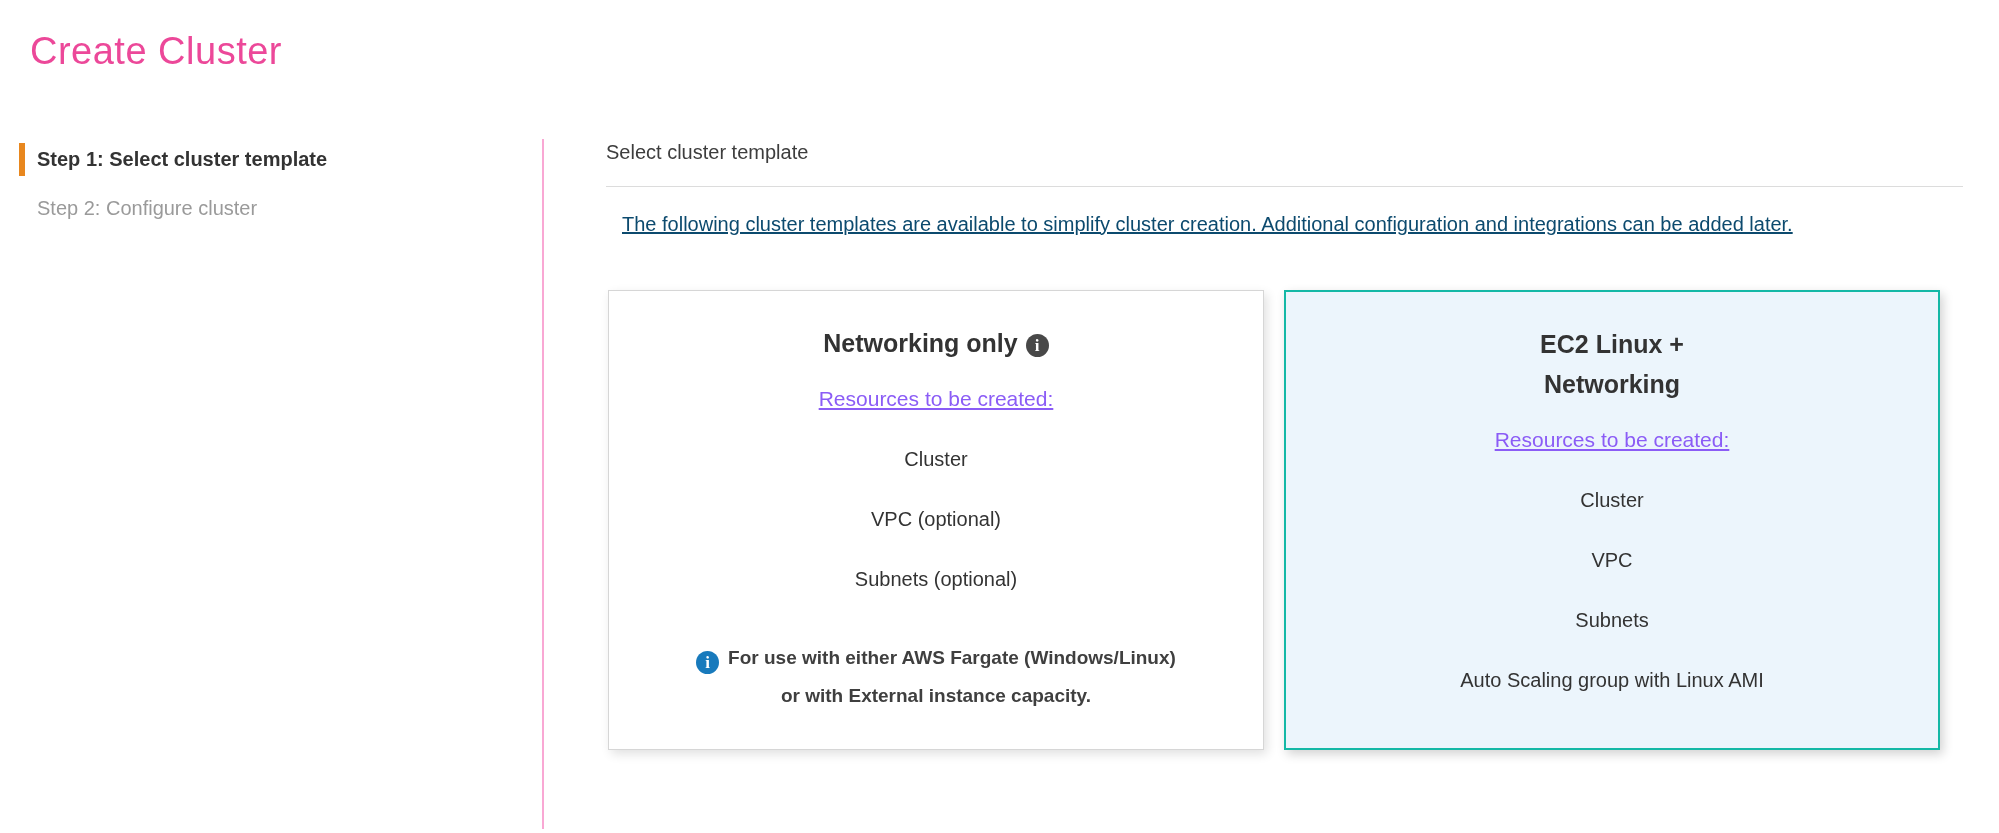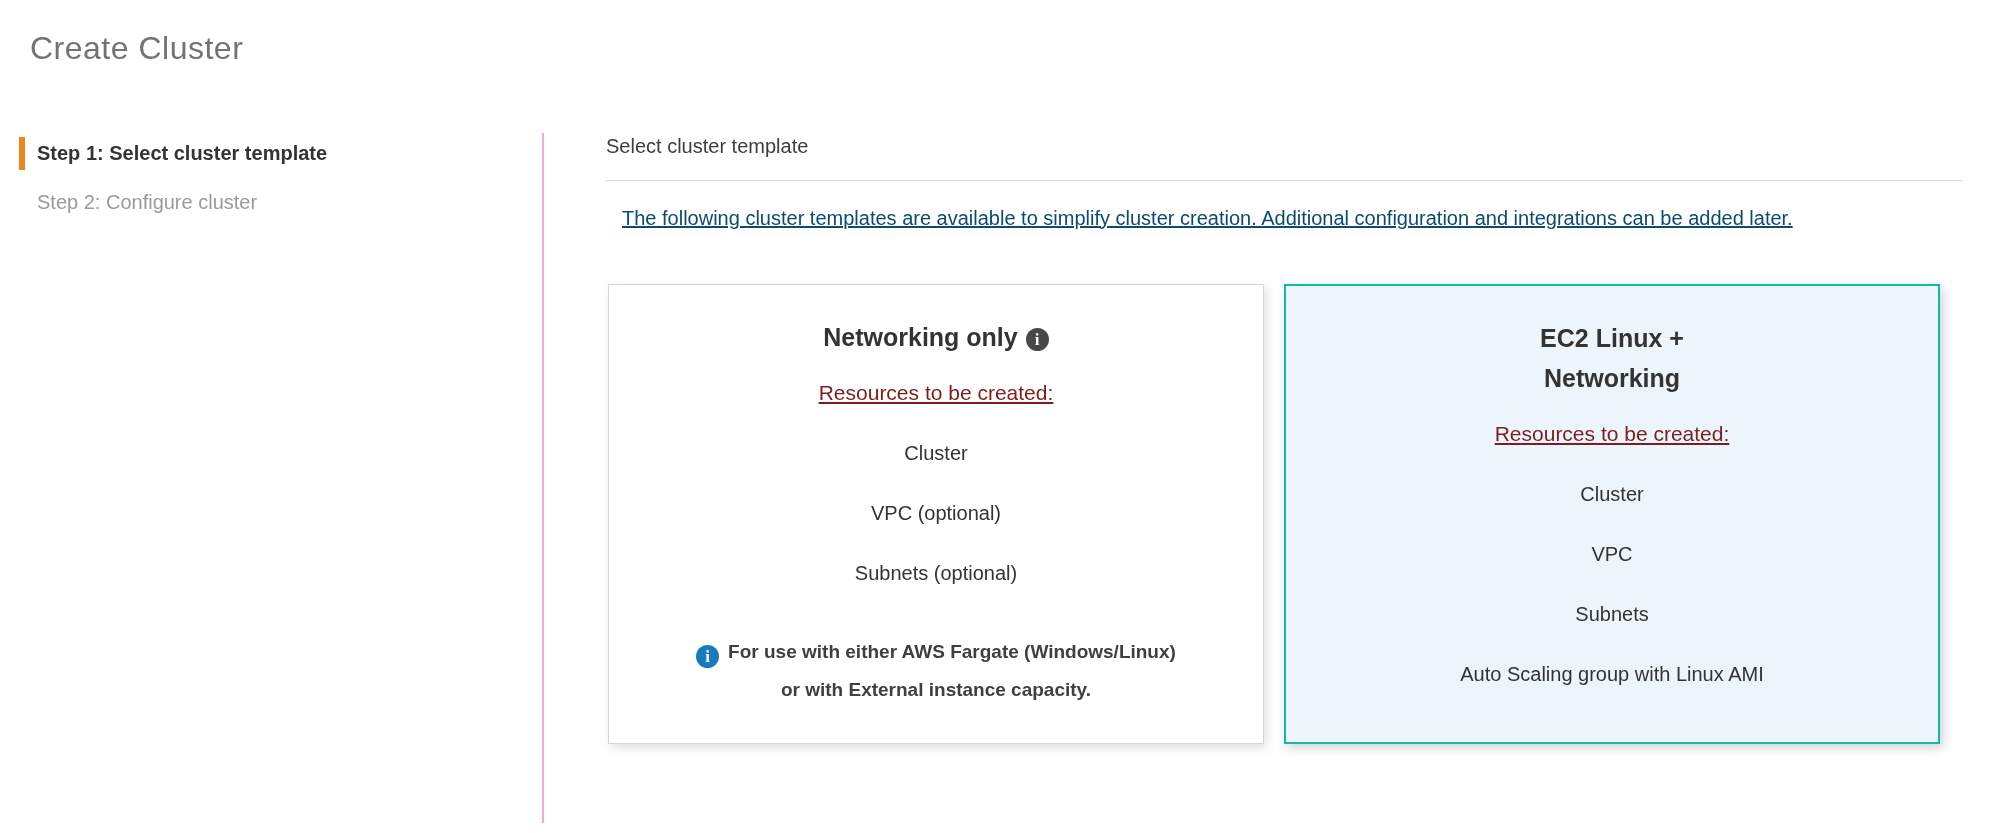--- a/index.html
+++ b/index.html
@@ -5,21 +5,21 @@
   * { box-sizing: border-box; }
   html, body { margin: 0; padding: 0; background: #ffffff; }
   body {
     width: 1999px; height: 833px; overflow: hidden;
     font-family: "Liberation Sans", sans-serif; color: #333;
   }
   .screen { width: 1999px; height: 833px; position: relative; background: #fff; }
 
   .page-title {
     margin: 0; padding: 30px 0 0 30px;
-    font-size: 32px; font-weight: 400; color: #737373;
+    font-size: 38px; font-weight: 400; color: #ec4899;
     letter-spacing: 0.5px;
   }
 
   .layout { display: flex; align-items: stretch; margin-top: 66px; min-height: 690px; }
 
   .sidebar { width: 544px; flex-shrink: 0; border-right: 2px solid #f9a8d4; padding-top: 4px; }
   .step {
     font-size: 20px; color: #9a9a9a;
     margin-left: 19px; padding: 5px 0 5px 12px;
     border-left: 6px solid transparent;
@@ -55,21 +55,21 @@
 
   .info-icon {
     display: inline-block; width: 23px; height: 23px; border-radius: 50%;
     color: #fff; font-family: "Liberation Serif", serif; font-weight: 700;
     font-size: 17px; line-height: 23px; text-align: center;
   }
   .info-icon.dark { background: #484848; margin-left: 8px; vertical-align: 1px; }
   .info-icon.blue { background: #187abc; margin-right: 9px; vertical-align: -4px; }
 
   .resources-label {
-    margin-top: 24px; font-size: 21px; color: #7f1d1d;
+    margin-top: 24px; font-size: 21px; color: #8b5cf6;
     text-decoration: underline;
   }
   .resource { margin-top: 37px; font-size: 20px; color: #333; }
 
   .card-note {
     margin-top: auto; padding-bottom: 10px;
     font-size: 19px; font-weight: 700; color: #3f3f3f; line-height: 2;
   }
 </style>
 </head>

